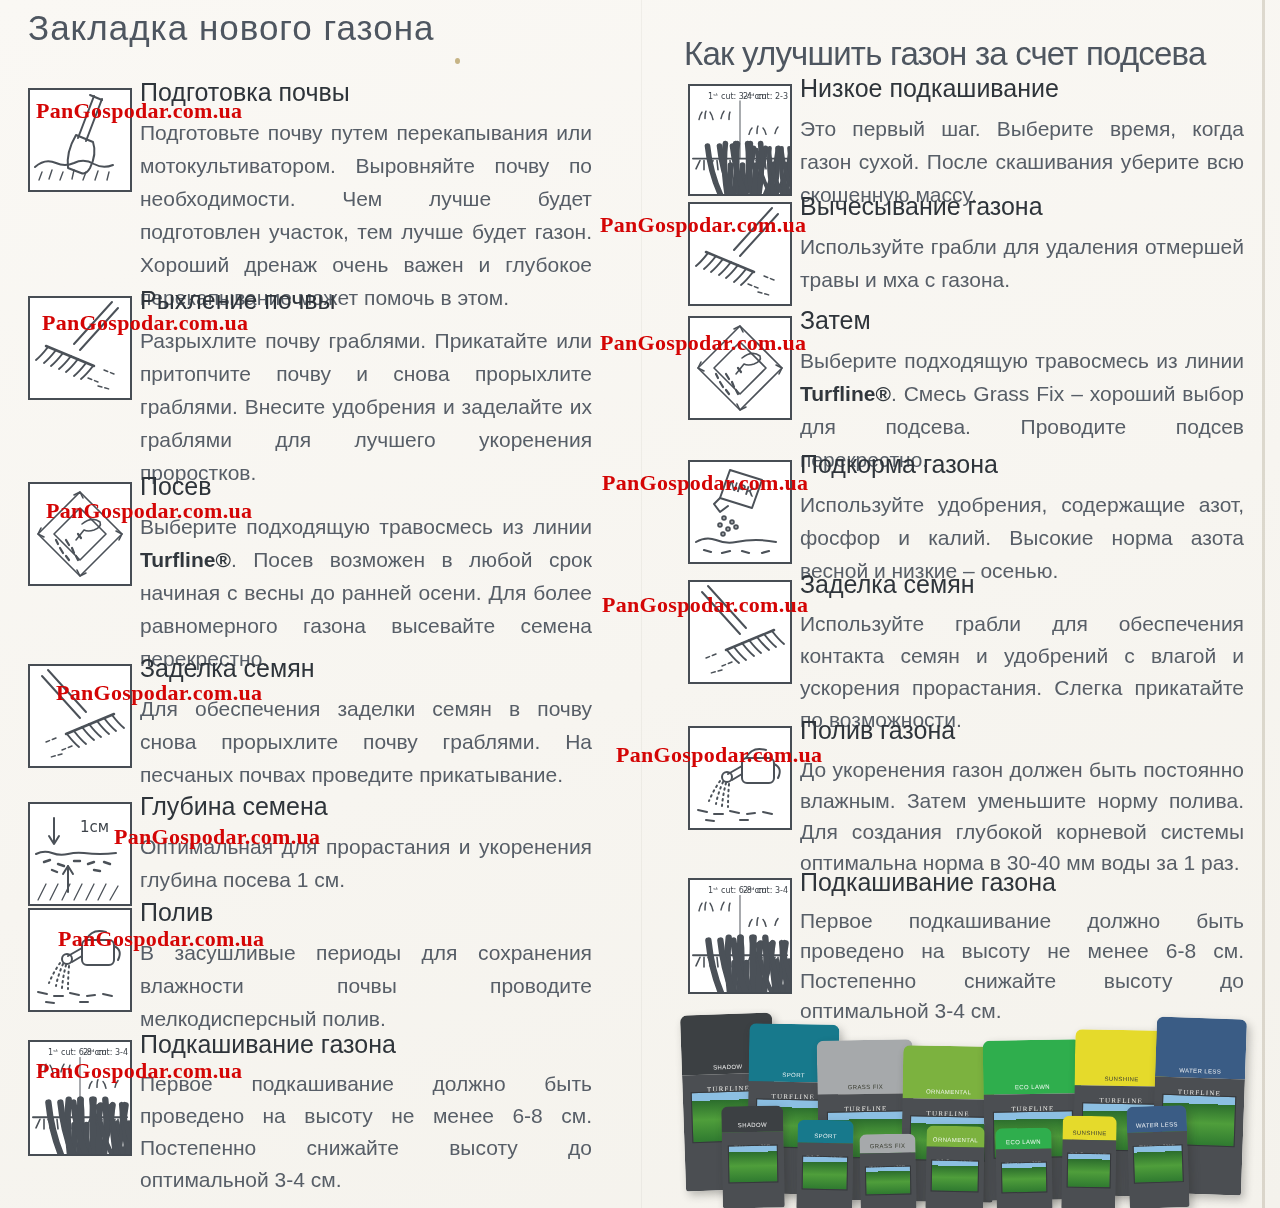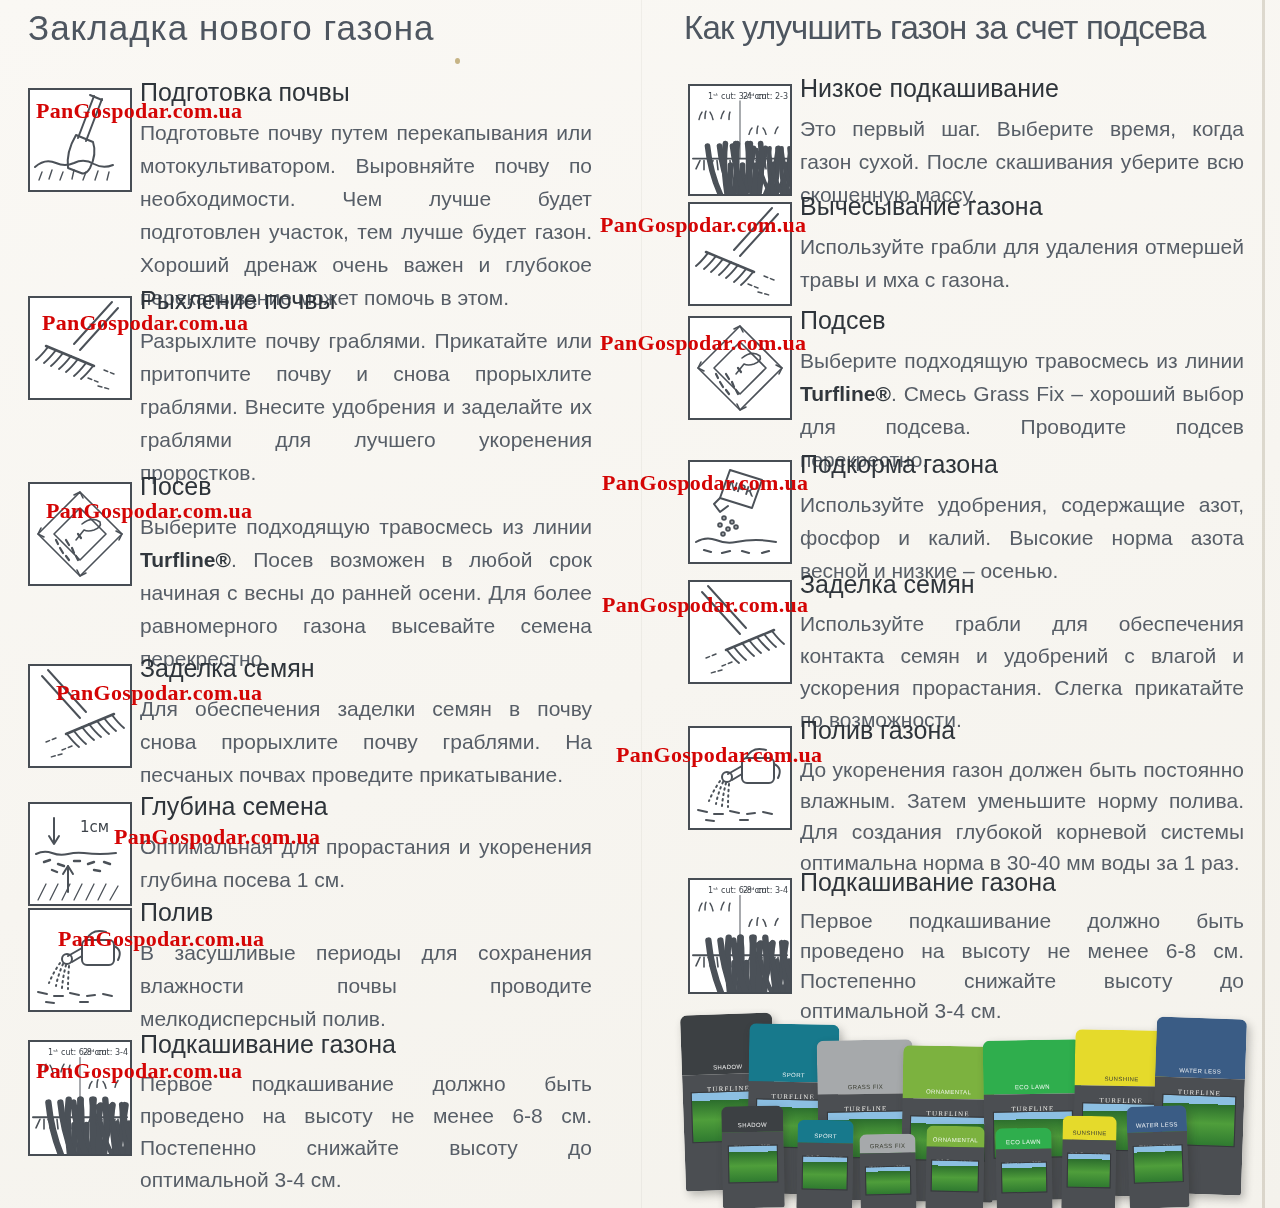--- a/index.html
+++ b/index.html
@@ -122,21 +122,21 @@
           <path d="M12 32 C10 22 9 12 10 3"></path>
         <path d="M12 32 C14 22 15 12 14 3"></path>
           <path d="M12 32 C17 24 20 14 21 5"></path>
         <path d="M12 32 C11 26 12 20 12 12"></path>
       </g>
     </symbol>
   </defs>
 </svg>
 
 <h1 class="col-title" style="left:28px;letter-spacing:1px;">Закладка нового газона</h1>
-<h1 class="col-title" style="left:684px;font-size:33px;letter-spacing:-0.8px;">Как улучшить газон за счет подсева</h1>
+<h1 class="col-title" style="left:684px;font-size:33px;letter-spacing:-0.8px;margin-top:26px;">Как улучшить газон за счет подсева</h1>
 
 <div class="section sec-left" style="left:28px;top:84px;">
   <div class="icon-box">
       <svg viewBox="0 0 100 100">
         <use href="#sym-spade"></use>
       </svg>
     </div>
   <div class="sec-text">
     <h3>Подготовка почвы</h3>
     <p><span>Подготовьте почву путем перекапывания или мотокультиватором. Выровняйте почву по необходимости. Чем лучше будет подготовлен участок, тем лучше будет газон. Хороший дренаж очень важен и глубокое перекапывание может помочь в этом.</span></p>
@@ -276,21 +276,21 @@
   </div>
 </div>
 
 <div class="section sec-right" style="left:688px;top:312px;">
   <div class="icon-box">
       <svg viewBox="0 0 100 100">
         <use href="#sym-sow"></use>
       </svg>
     </div>
   <div class="sec-text">
-    <h3>Подсев</h3>
+    <h3>Затем</h3>
     <p><span>Выберите подходящую травосмесь из линии </span><span style="font-weight: 700; color: rgb(49, 55, 61);">Turfline®</span><span>. Смесь Grass Fix – хороший выбор для подсева. Проводите подсев перекрестно.</span></p>
   </div>
 </div>
 
 <div class="section sec-right" style="left:688px;top:456px;">
   <div class="icon-box">
     <svg viewBox="0 0 100 100">
       <g fill="none" stroke="#4b5158" stroke-width="2" stroke-linecap="round" stroke-linejoin="round">
         <path d="M40 8 L72 18 L62 46 L30 36 Z"></path>
         <path d="M30 36 L24 42 L30 50 L38 44"></path>

